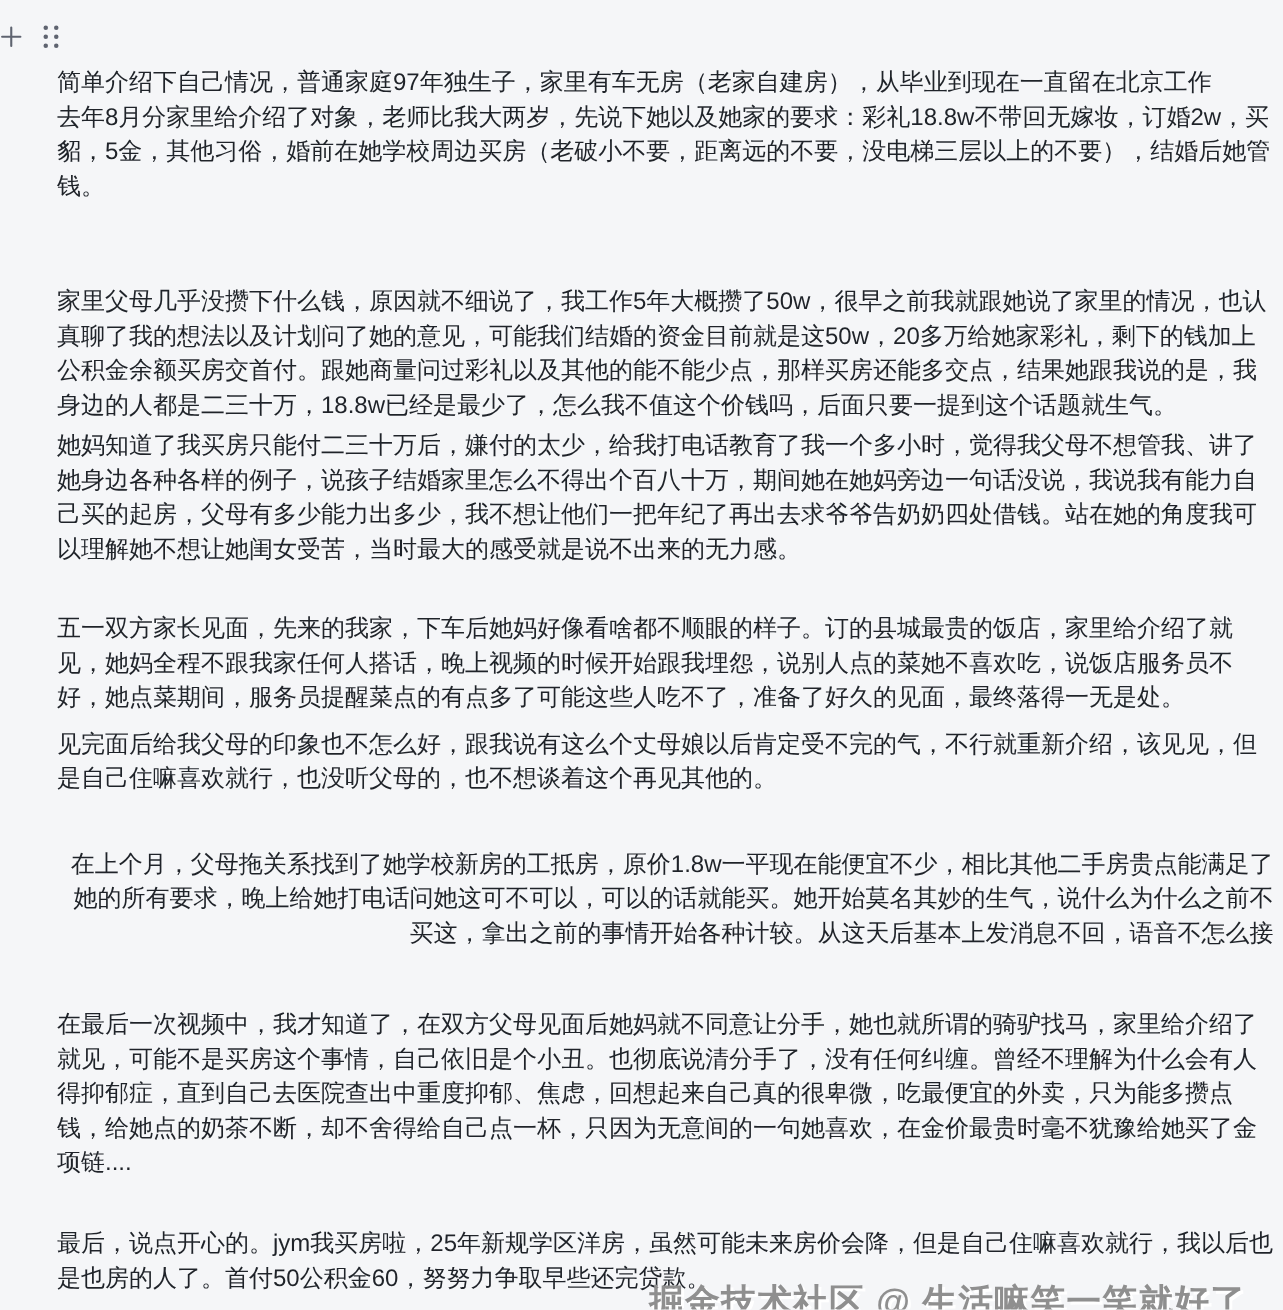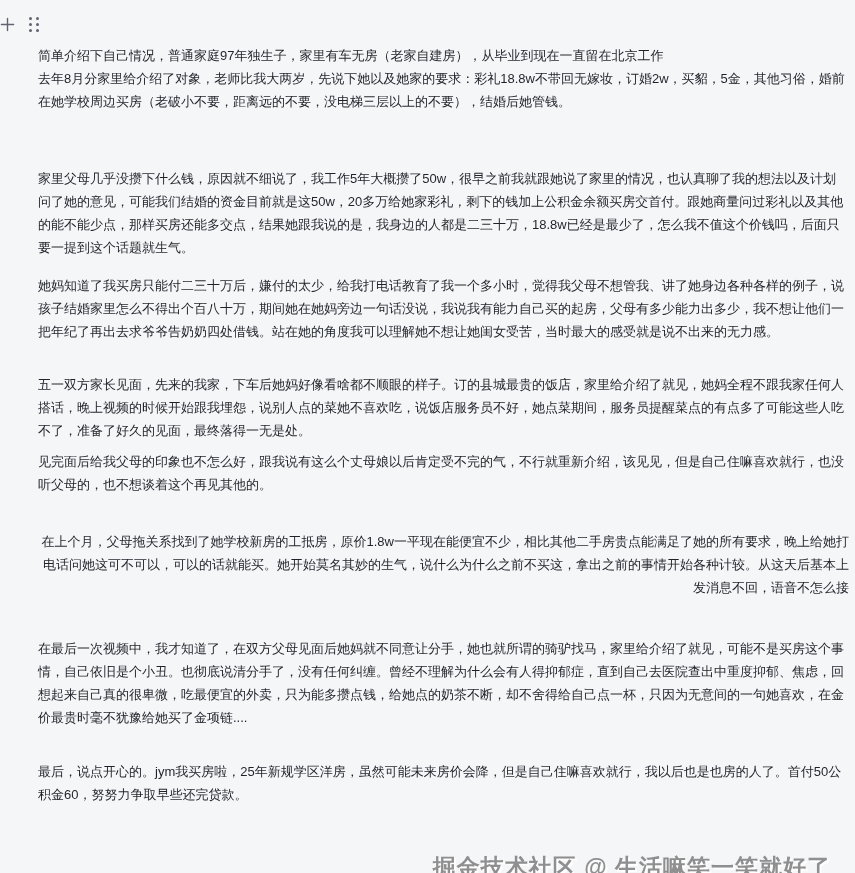--- a/index.html
+++ b/index.html
@@ -41,28 +41,28 @@
   }
   .drag-btn i {
     width: 3px; height: 3px;
     border-radius: 50%;
     background: #5f6470;
   }
   
   .doc {
     padding: 44px 6px 0 38px;
     color: #1f2329;
-    font-size: 13px;
+    font-size: 16px;
     line-height: 23px;
   }
   .doc p { cursor: text; }
   .p1 { margin-top: 0; }
   .p2 { }
   .p3 { margin-top: 54px; }
-  .p4 { margin-top: 15px; }
+  .p4 { margin-top: 4px; }
   .p5 { margin-top: 30px; }
   .p6 { margin-top: 8px; }
   .p7 { margin-top: 34px; text-align: right; }
   .p8 { margin-top: 38px; }
   .p9 { margin-top: 31px; }
   
   .watermark {
     position: absolute;
     right: 24px;
     top: 828px;

